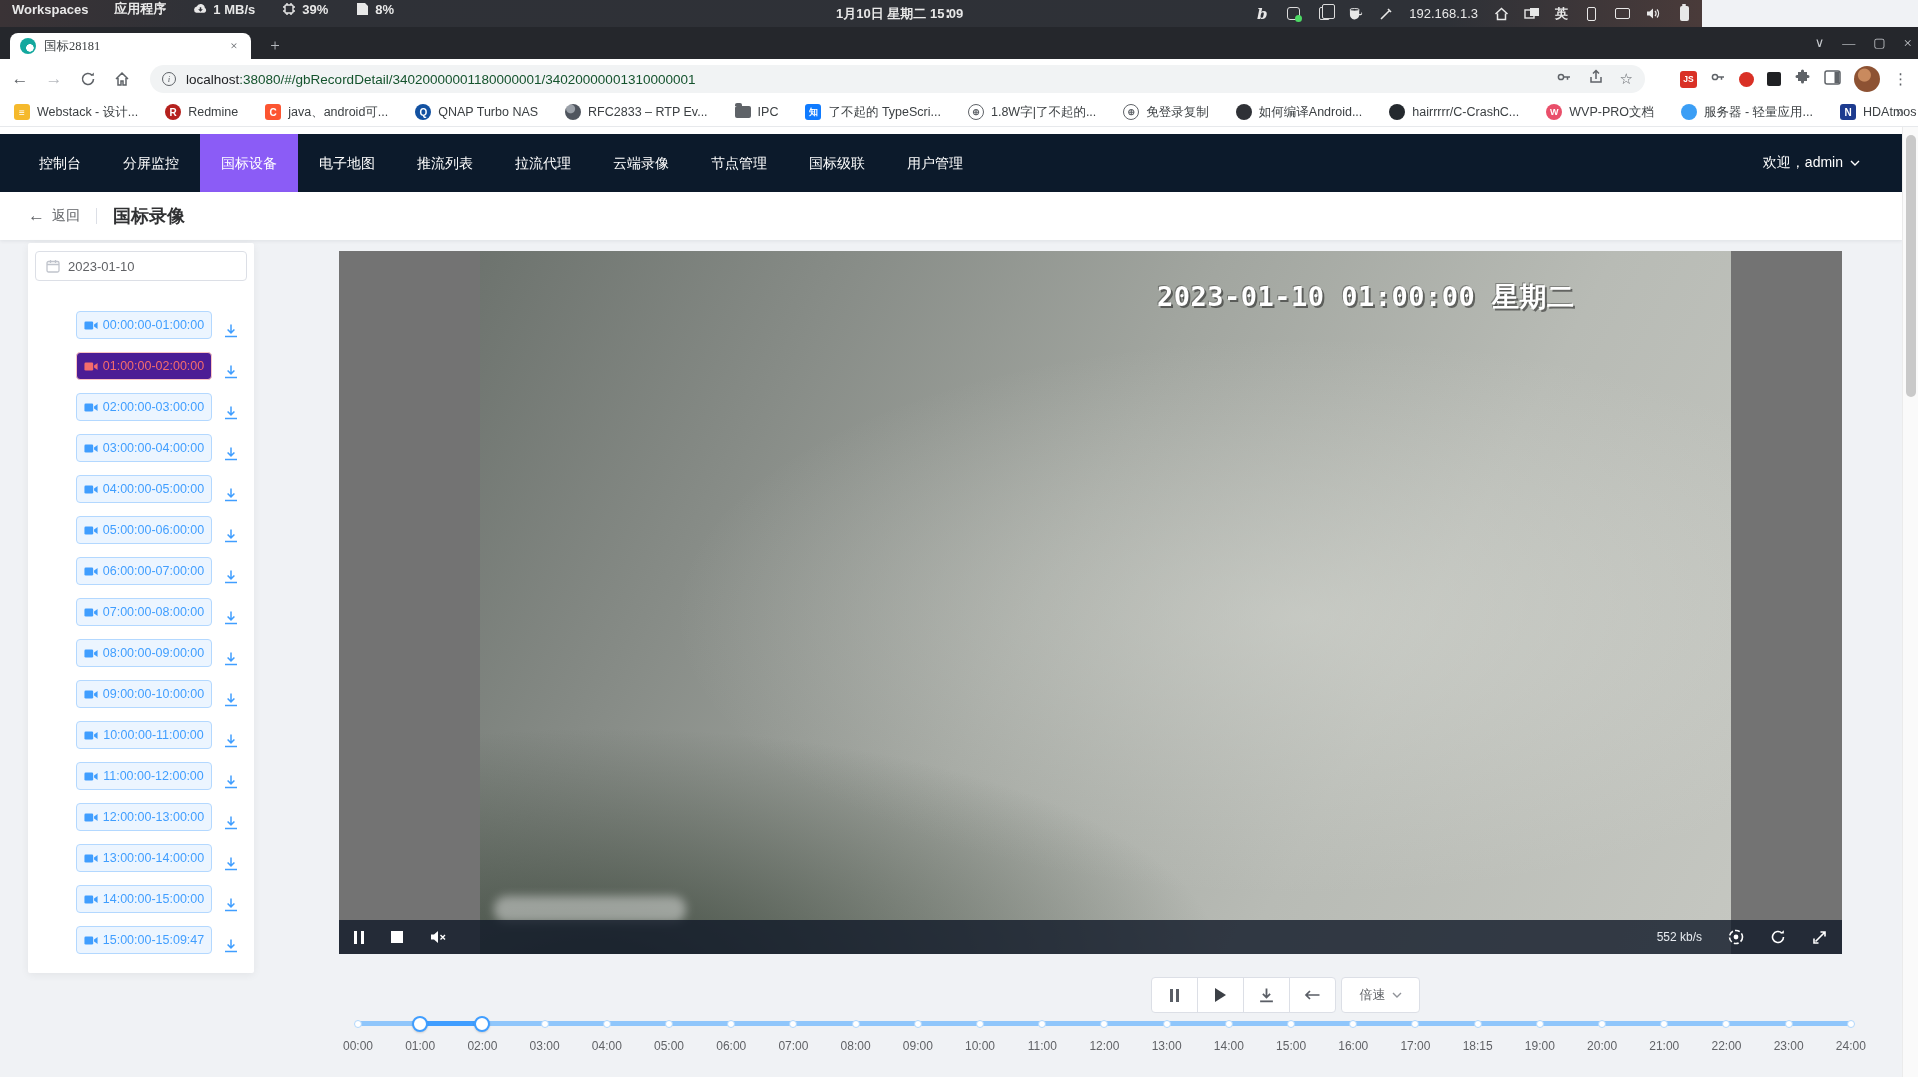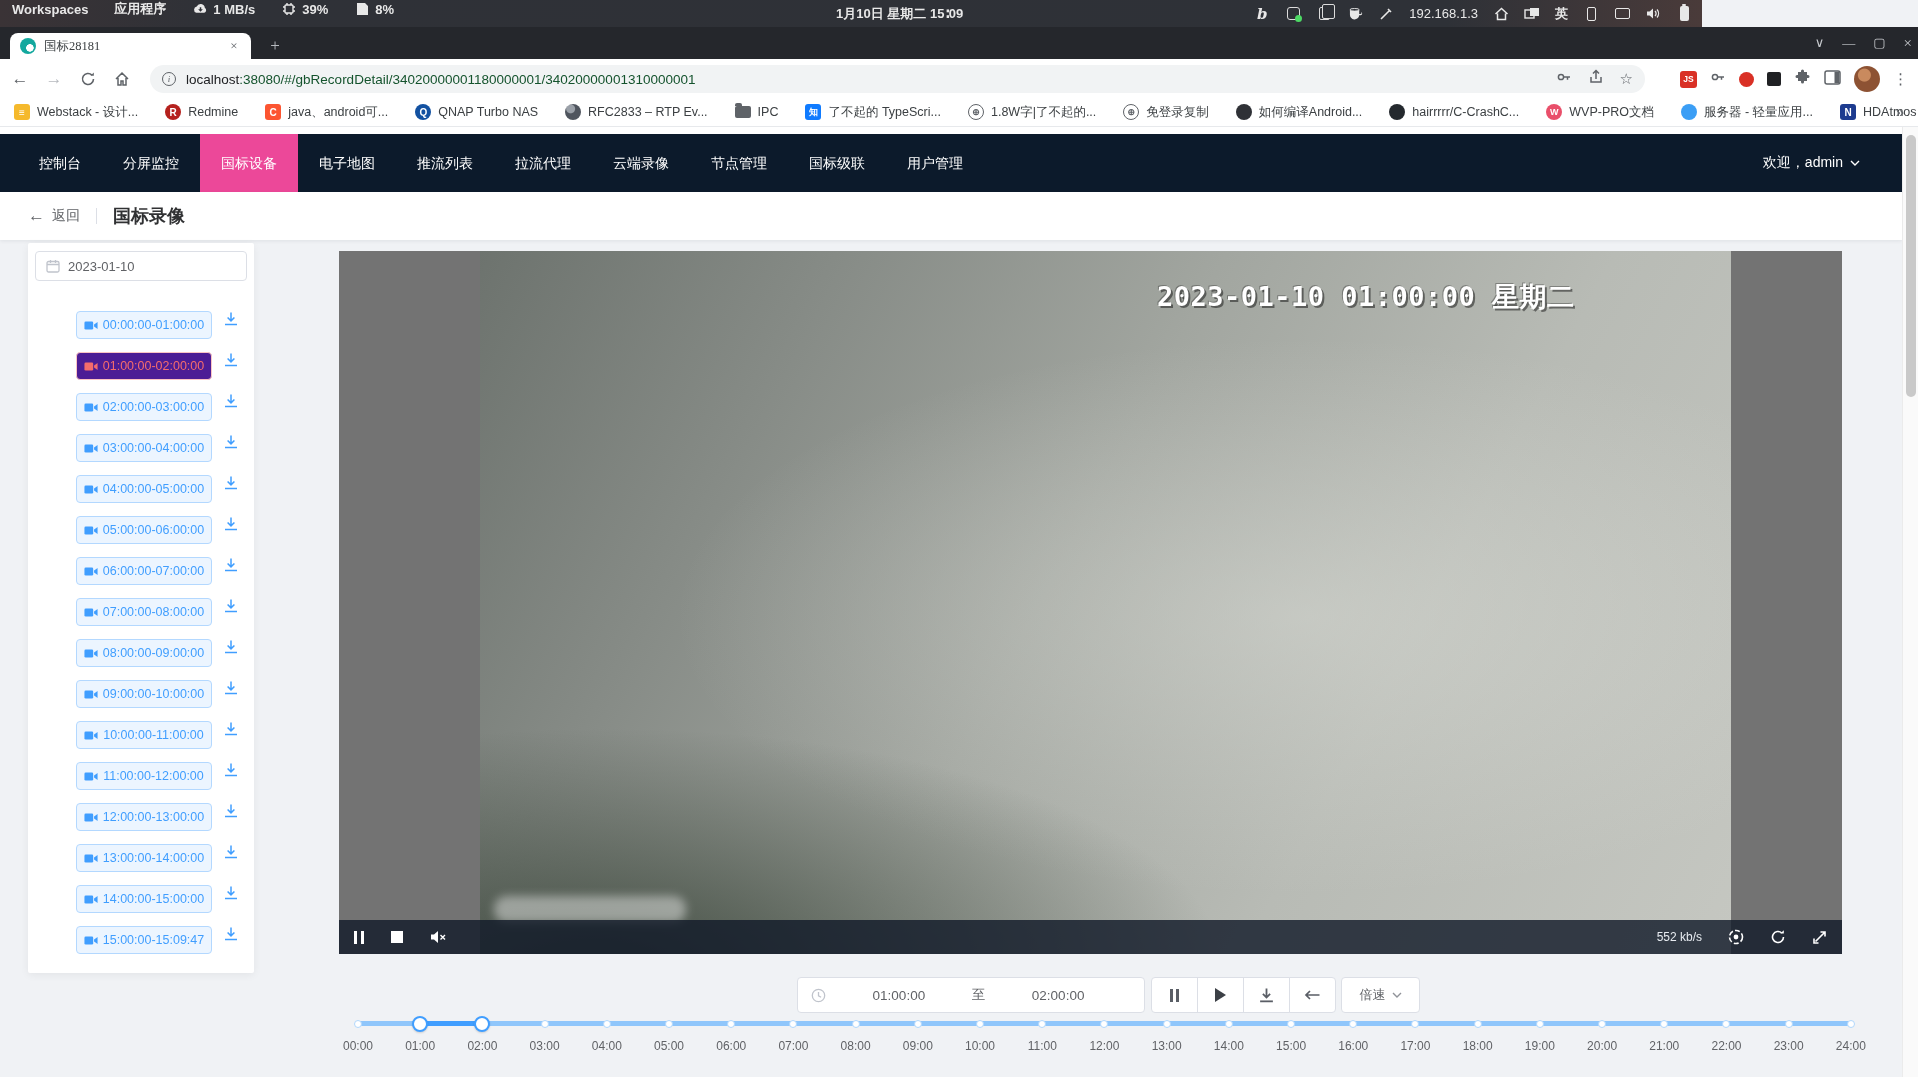--- a/index.html
+++ b/index.html
@@ -80,38 +80,38 @@
   .bm-ico.hdatmos{ background:#1d3b8f; }
   .bm-overflow { position:absolute; right:14px; color:#5f6368; font-size:15px; }
 
   
   .webpage { position:absolute; top:127px; left:0; width:1902px; height:950px; background:#f0f2f5; }
   .page-topgap { position:absolute; top:0; left:0; width:100%; height:7px; background:#fff; }
 
   .appnav { position:absolute; top:7px; left:0; width:100%; height:58px; background:#0c1a2b;
     display:flex; align-items:center; padding-left:18px; }
   .appnav-item { height:58px; line-height:58px; padding:0 21px; color:#fff; font-size:14px; cursor:pointer; white-space:nowrap; }
-  .appnav-item.active { background:#ec4899; }
+  .appnav-item.active { background:#8b5cf6; }
   .welcome { position:absolute; right:42px; top:7px; height:58px; display:flex; align-items:center; gap:7px; color:#fff; font-size:14px; }
 
   .titlebar { position:absolute; top:65px; left:0; width:100%; height:48px; background:#fff;
     box-shadow:0 1px 4px rgba(0,21,41,0.08); display:flex; align-items:center; padding-left:28px; }
   .back { display:flex; align-items:center; gap:7px; color:#606266; font-size:14px; }
   .back .arr { font-size:17px; }
   .t-divider { width:1px; height:16px; background:#dcdfe6; margin:0 16px; }
   .page-title { font-size:18px; font-weight:bold; color:#303133; }
 
   
   .sidebar { position:absolute; left:28px; top:116px; width:226px; height:730px; background:#fff;
     box-shadow:0 2px 8px rgba(0,0,0,0.06); border-radius:2px; overflow:hidden; }
   .date-input { display:flex; align-items:center; gap:8px; margin:8px 6px 0 7px; width:212px; height:30px;
     border:1px solid #dcdfe6; border-radius:4px; background:#fff; padding:0 10px; color:#606266; font-size:13px; }
   .date-input svg { color:#c0c4cc; flex:none; }
   .rec-list { margin-top:30px; }
-  .rec-row { display:flex; align-items:flex-start; margin:0 0 13px 28px; height:28px;padding-left:20px; }
+  .rec-row { display:flex; align-items:flex-end; margin:0 0 13px 28px; height:28px;padding-left:20px; }
   .rec-btn { display:flex; align-items:center; justify-content:center; gap:5px; width:136px; height:28px;
     border:1px solid #b3d8ff; background:#ecf5ff; color:#409eff; border-radius:4px; font-size:12.5px; white-space:nowrap; }
   .rec-btn.danger { border-color:#fbc4c4; background:#4c1d95; color:#f56c6c; }
   .rec-btn svg { flex:none; }
   .dl-ico { margin-left:11px; color:#409eff; display:flex; }
 
   
   .video { position:absolute; left:339px; top:124px; width:1503px; height:703px; background:#737373; overflow:hidden; }
   .vcontent { position:absolute; left:141px; top:0; width:1251px; height:703px;
     background:
@@ -745,31 +745,20 @@
           </span>
           <span class="vico">
             <svg width="15" height="15" viewBox="0 0 15 15" fill="none" stroke="#fff" stroke-width="1.6">
                 <path d="M3.5 11.5 13 2M2 8.5V13h4.5M13 6.5V2H8.5"></path>
               </svg>
           </span>
         </div>
       </div>
     </div>
 
-    <div class="timebox">
-      <span class="clock">
-        <svg width="15" height="15" viewBox="0 0 15 15" fill="none" stroke="currentColor" stroke-width="1.3">
-            <circle cx="7.5" cy="7.5" r="6.2"></circle>
-            <path d="M7.5 4v3.8l2.6 1.5"></path>
-          </svg>
-      </span>
-      <span class="tval">01:00:00</span>
-      <span class="tsep">至</span>
-      <span class="tval">02:00:00</span>
-    </div>
     <div class="btn-group">
       <button class="pbtn">
           <span class="bars">
             <i></i>
             <i></i>
           </span>
         </button>
       <button class="pbtn">
           <span class="play-tri"></span>
         </button>
@@ -875,21 +864,21 @@
           <span class="tl-lab">
             <span>15:00</span>
           </span>
           <span class="tl-lab">
             <span>16:00</span>
           </span>
           <span class="tl-lab">
             <span>17:00</span>
           </span>
           <span class="tl-lab">
-            <span>18:00</span>
+            <span>18:15</span>
           </span>
           <span class="tl-lab">
             <span>19:00</span>
           </span>
           <span class="tl-lab">
             <span>20:00</span>
           </span>
           <span class="tl-lab">
             <span>21:00</span>
           </span>

